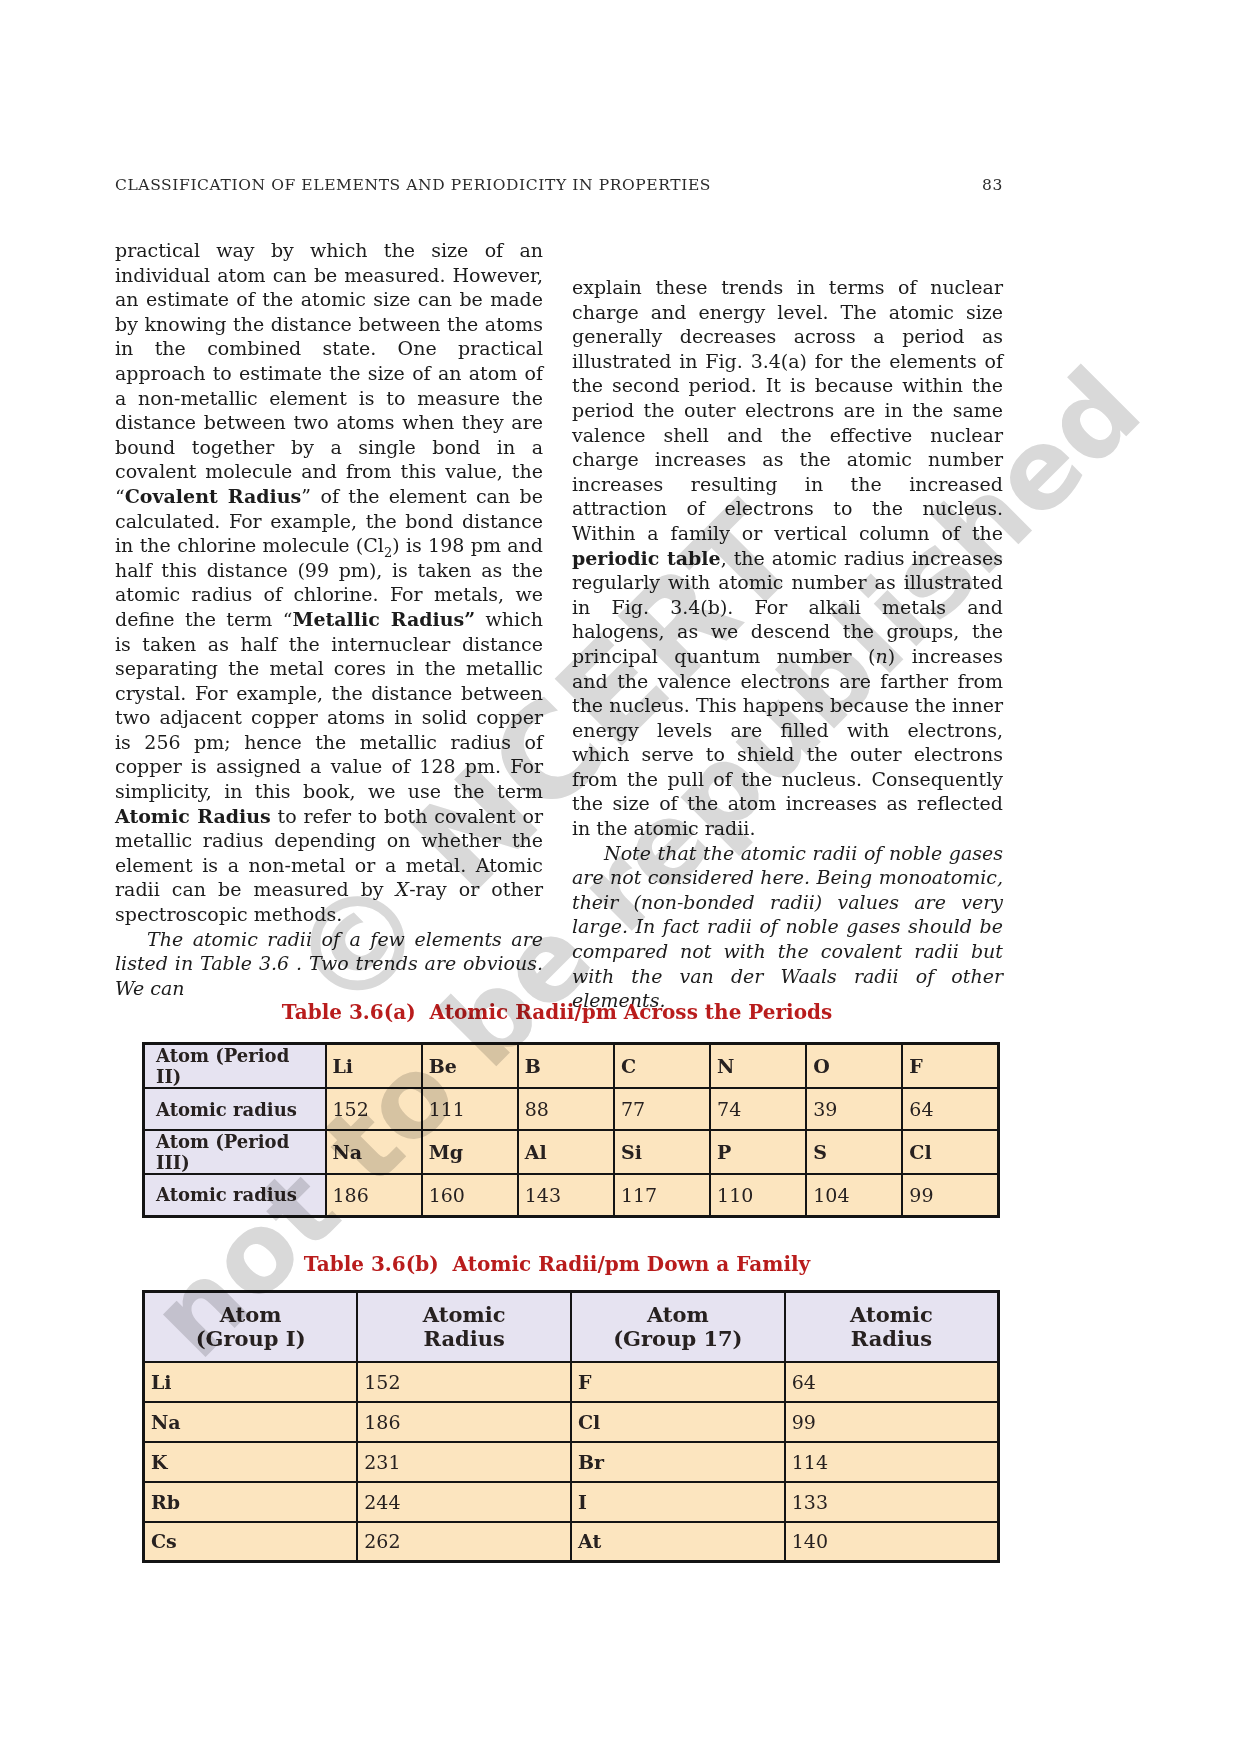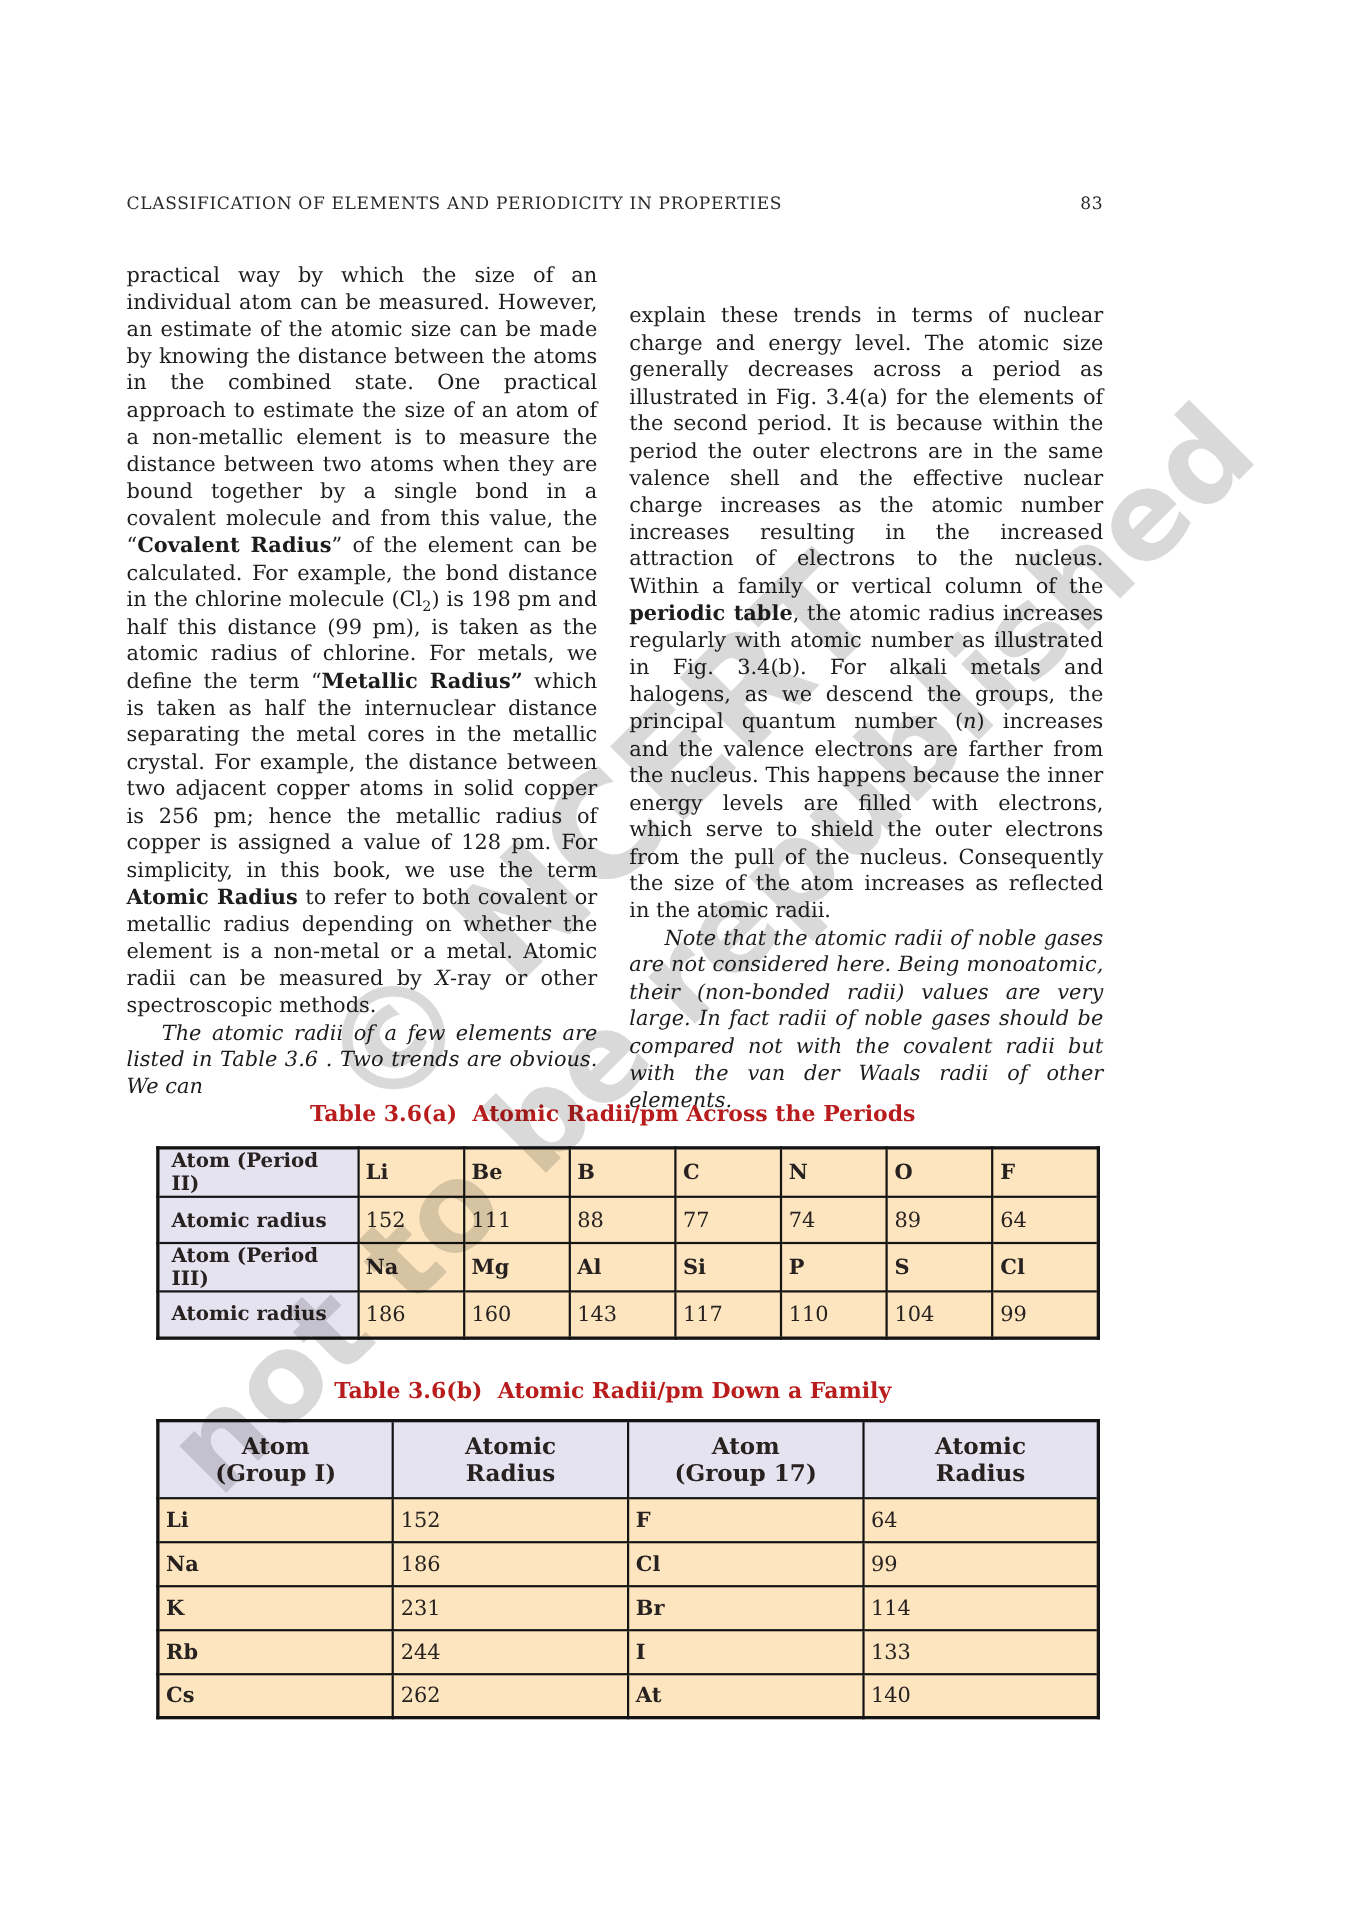--- a/index.html
+++ b/index.html
@@ -98,21 +98,21 @@
         <td class="el">O</td>
         <td class="el">F</td>
       </tr>
       <tr>
         <td class="lab">Atomic radius</td>
         <td class="num">152</td>
         <td class="num">111</td>
         <td class="num">88</td>
         <td class="num">77</td>
         <td class="num">74</td>
-        <td class="num">89</td>
+        <td class="num">39</td>
         <td class="num">64</td>
       </tr>
       <tr>
         <td class="lab">Atom (Period III)</td>
         <td class="el">Na</td>
         <td class="el">Mg</td>
         <td class="el">Al</td>
         <td class="el">Si</td>
         <td class="el">P</td>
         <td class="el">S</td>

